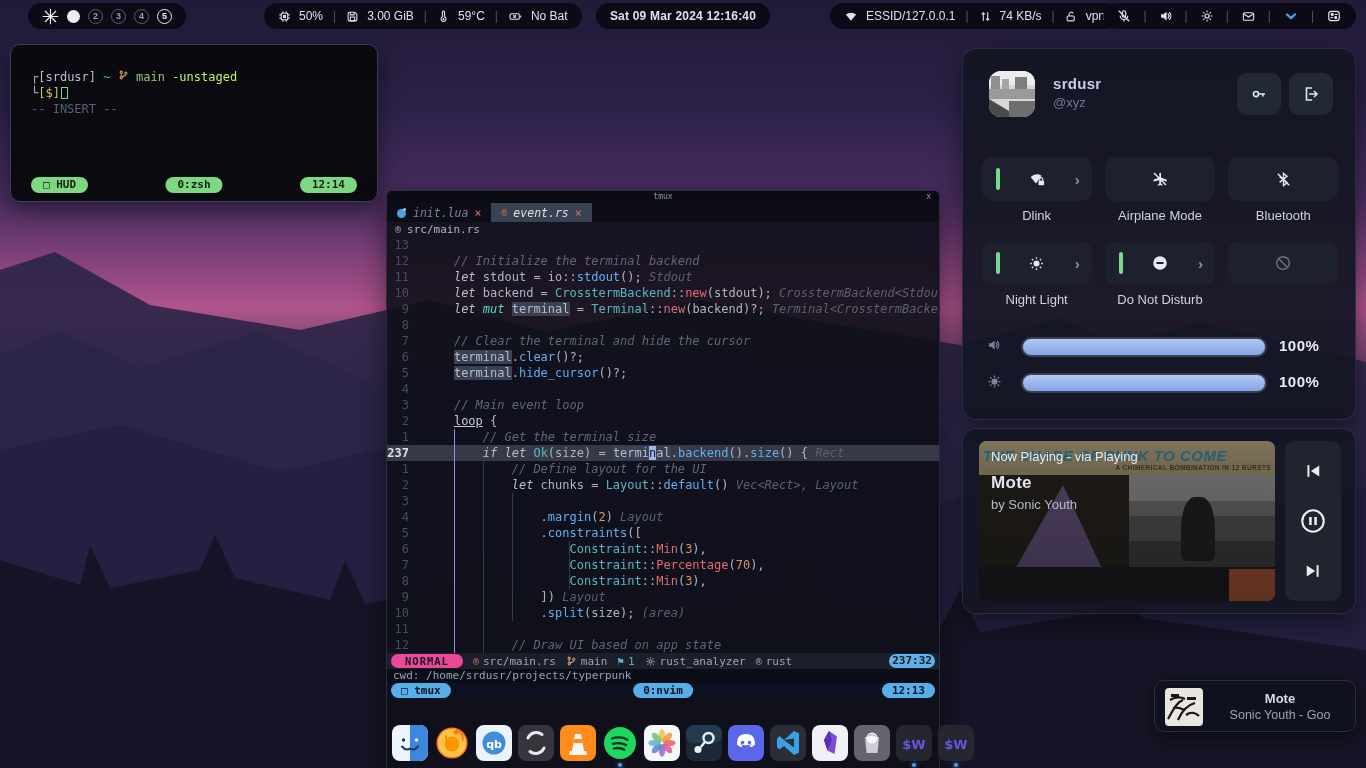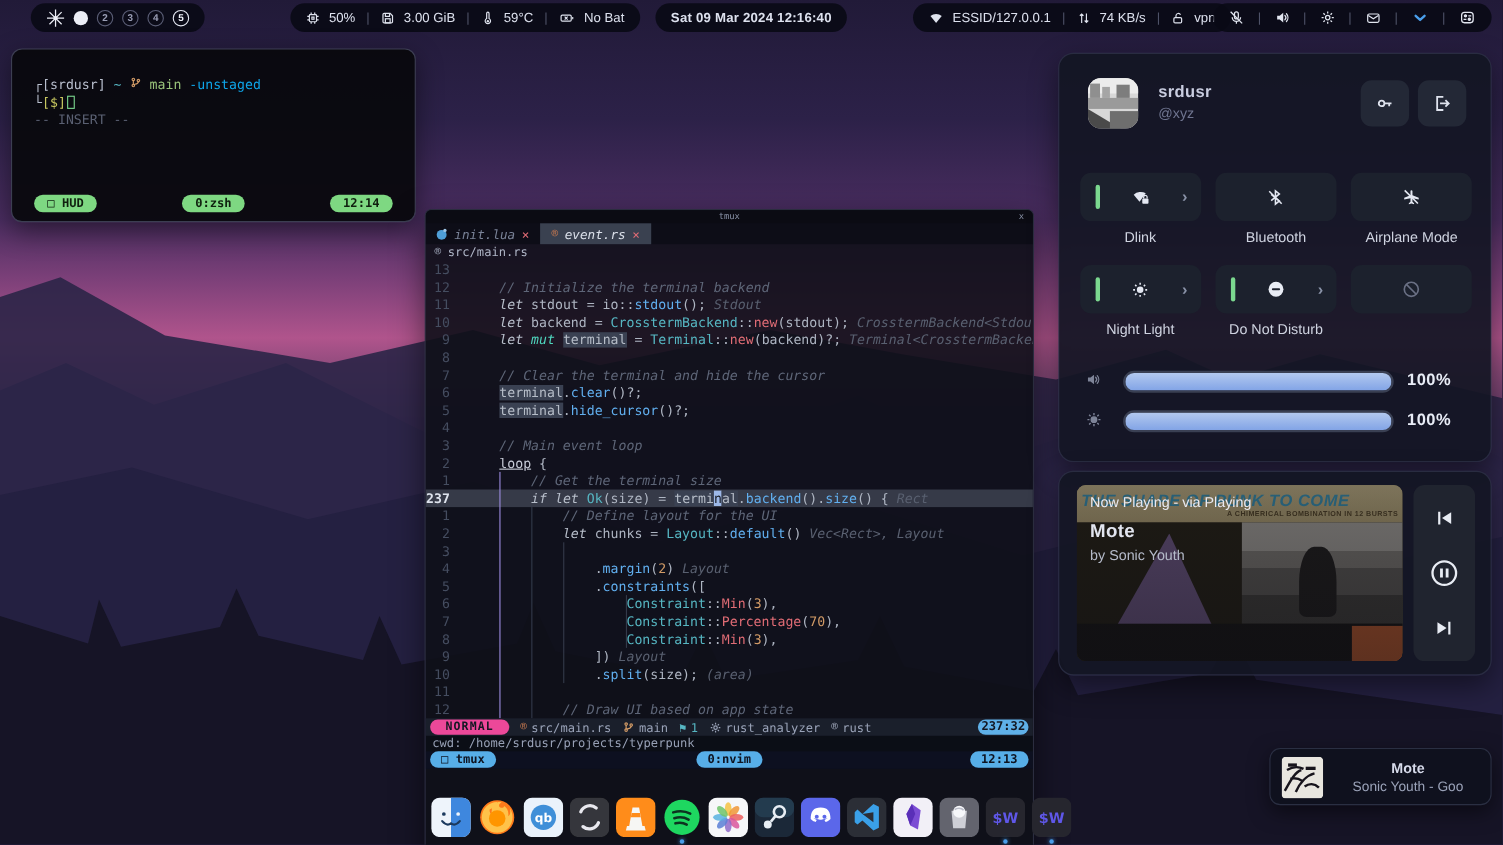--- a/index.html
+++ b/index.html
@@ -23,21 +23,21 @@
   .tray .i{color:#e2e6f0;}
   .tray .chev{color:#4a9eea;}
 
   
   .term{position:absolute;left:10px;top:44px;width:368px;height:158px;background:rgba(8,9,13,.94);border:1px solid #3c3e52;border-radius:10px;box-shadow:0 8px 24px rgba(0,0,0,.45);font-family:"DejaVu Sans Mono",monospace;font-size:12px;line-height:16px;}
   .term-body{position:absolute;left:20px;top:24px;right:10px;color:#c8cdd8;}
   .t-frame{color:#b9bfce;}
   .t-path{color:#56b6c2;}
   .t-branch{color:#d19a66;}
   .t-main{color:#98c379;}
-  .t-state{color:#0ea5e9;}
+  .t-state{color:#bef264;}
   .t-dollar{color:#c8c860;}
   .t-cursor{display:inline-block;width:7px;height:12px;border:1px solid #7bd88f;vertical-align:-2px;margin-left:1px;}
   .t-mode{color:#5a6072;}
   .term-bar{position:absolute;left:0;right:0;bottom:8px;height:16px;}
   .gpill{position:absolute;background:#7ed882;color:#10200f;font-weight:bold;font-size:11px;line-height:16px;border-radius:8px;padding:0 12px;font-family:"DejaVu Sans Mono",monospace;}
 
   
   .editor{position:absolute;left:386px;top:190px;width:554px;height:593px;background:rgba(14,16,24,.9);border:1px solid #2b2d3f;border-radius:6px;box-shadow:0 10px 28px rgba(0,0,0,.5);font-family:"DejaVu Sans Mono",monospace;overflow:hidden;}
   .ed-title{position:absolute;top:0;left:0;right:0;height:12px;background:rgba(9,10,18,.85);color:#8a93a8;font-size:8px;line-height:12px;text-align:center;}
   .ed-close{position:absolute;right:8px;top:0;}
@@ -444,38 +444,38 @@
               <path d="M15.8 13.5v-2a2.2 2.2 0 0 1 4.4 0v2" stroke="currentColor" stroke-width="1.6" fill="none"></path>
             </svg>
           </span>
           <span class="chev">›</span>
         </div>
         <div class="tlabel">Dlink</div>
       </div>
       <div class="tcell">
         <div class="qtbtn">
           <span class="i">
+            <svg width="18" height="18" viewBox="0 0 24 24">
+              <path d="M11 10V5a1.2 1.2 0 0 1 2.4 0v5l7.6 3v2.2l-7.6-1.7V18l2 1.6V21l-3.2-1-3.2 1v-1.4l2-1.6v-4.5L3.4 15.2V13z" fill="currentColor"></path>
+              <path d="M4 4l16 16" stroke="currentColor" stroke-width="2"></path>
+            </svg>
+          </span>
+        </div>
+        <div class="tlabel">Airplane Mode</div>
+      </div>
+      <div class="tcell">
+        <div class="qtbtn">
+          <span class="i">
             <svg width="17" height="17" viewBox="0 0 24 24" fill="none" stroke="currentColor" stroke-width="2">
               <path d="M6.5 8L17 16.5 12 20.5v-17l5 4L6.5 16"></path>
               <path d="M4 4l16 16"></path>
             </svg>
           </span>
         </div>
         <div class="tlabel">Bluetooth</div>
-      </div>
-      <div class="tcell">
-        <div class="qtbtn">
-          <span class="i">
-            <svg width="18" height="18" viewBox="0 0 24 24">
-              <path d="M11 10V5a1.2 1.2 0 0 1 2.4 0v5l7.6 3v2.2l-7.6-1.7V18l2 1.6V21l-3.2-1-3.2 1v-1.4l2-1.6v-4.5L3.4 15.2V13z" fill="currentColor"></path>
-              <path d="M4 4l16 16" stroke="currentColor" stroke-width="2"></path>
-            </svg>
-          </span>
-        </div>
-        <div class="tlabel">Airplane Mode</div>
       </div>
       <div class="tcell">
         <div class="qtbtn">
           <span class="bar"></span>
           <span class="i">
             <svg width="17" height="17" viewBox="0 0 24 24" fill="none" stroke="currentColor" stroke-width="2">
               <circle cx="12" cy="12" r="3.2" fill="currentColor"></circle>
               <path d="M12 3v2.4M12 18.6V21M3 12h2.4M18.6 12H21M5.6 5.6L7.3 7.3M16.7 16.7l1.7 1.7M18.4 5.6l-1.7 1.7M7.3 16.7l-1.7 1.7"></path>
             </svg>
           </span>

